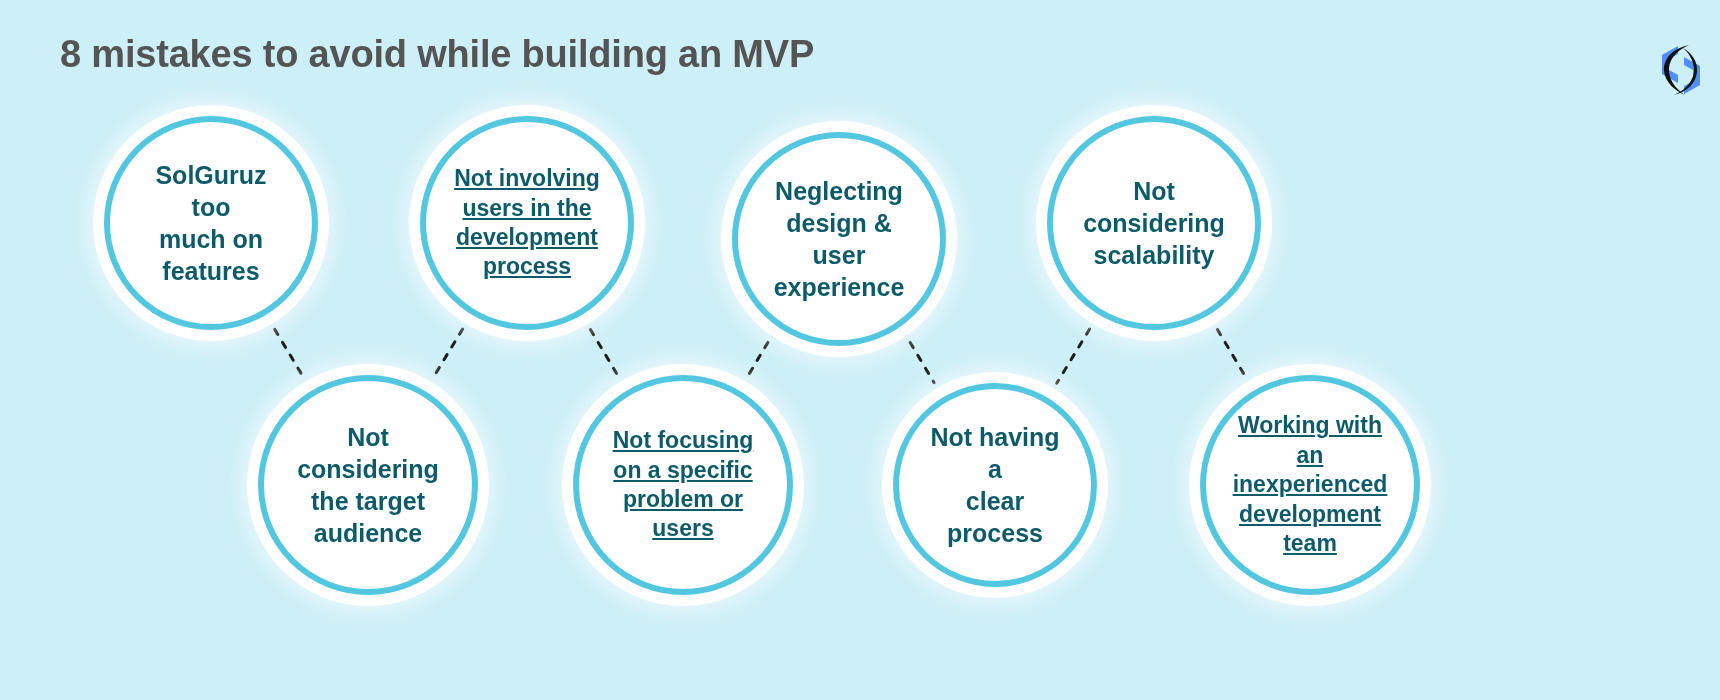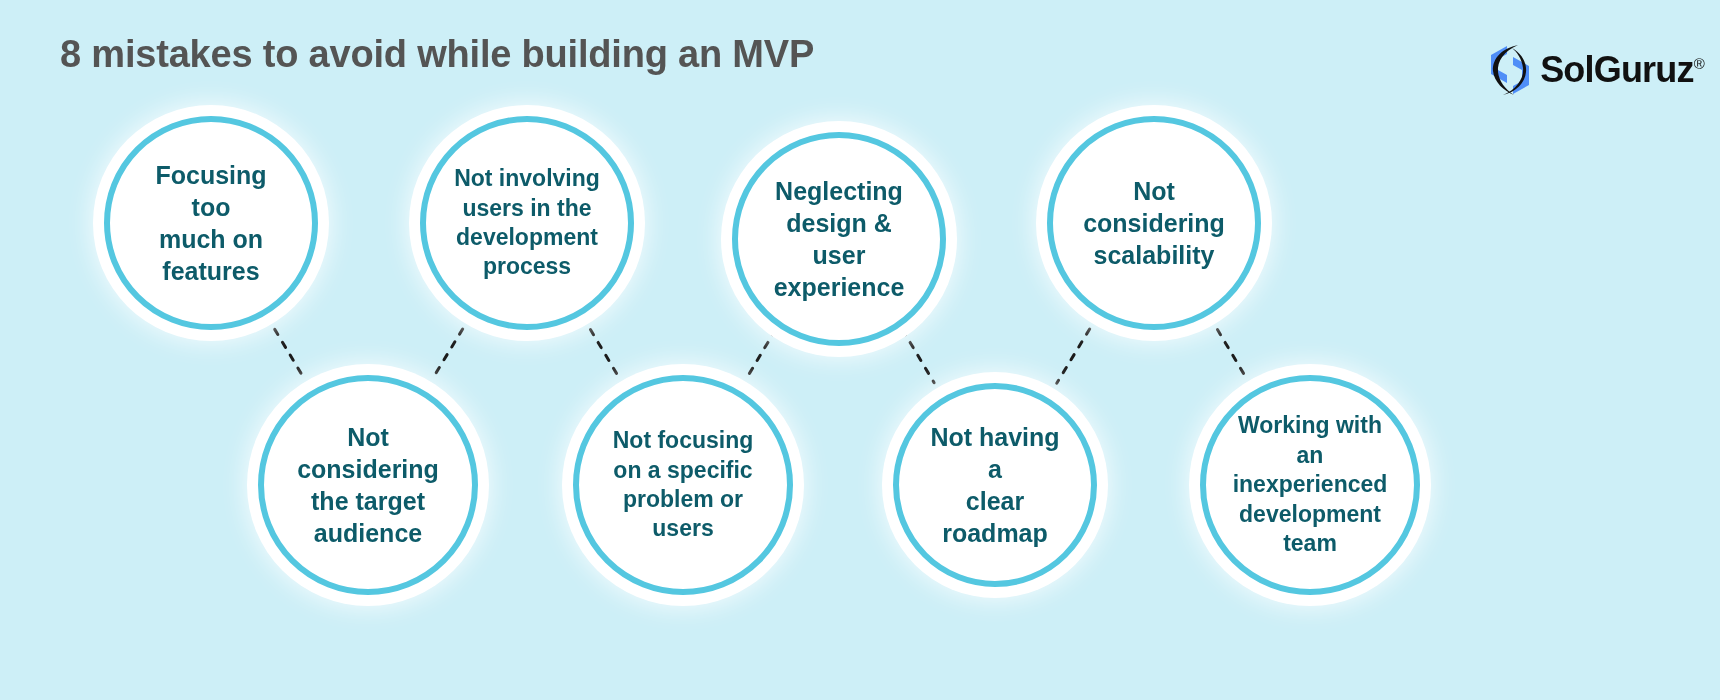--- a/index.html
+++ b/index.html
@@ -86,52 +86,51 @@
     text-align: center;
   }
   .bubble-label {
     color: #0d5b69;
     font-size: 25px;
     font-weight: bold;
     line-height: 1.28;
     padding: 0 26px;
     white-space: pre-line;
   }
-  .bubble.sm .bubble-label { font-size: 23px; }
+  .bubble.sm .bubble-label { font-size: 23px; text-decoration: underline; }
 </style>
 </head>
 <body>
 
 <div id="stage">
 
   <div class="page-title">8 mistakes to avoid while building an MVP</div>
 
   <div class="logo">
     <svg class="logo-mark" viewBox="0 0 46 52">
       <path d="M20 2 L4 11 L4 30 L20 39 L20 31 L11 26 L11 15 L20 10 Z" fill="#4f8ef7"></path>
       <path d="M26 50 L42 41 L42 22 L26 13 L26 21 L35 26 L35 37 L26 42 Z" fill="#4f8ef7"></path>
       <path d="M31 1 C17 7 10 17 11 28 C12 37 18 45 27 51 C17 47 7 38 6 27 C5 14 16 4 31 1 Z" fill="#111111"></path>
       <path d="M25 4 C34 9 40 18 39 28 C38 39 29 48 16 51 C30 45 37 34 36 24 C35 15 30 8 25 4 Z" fill="#111111"></path>
     </svg>
-    <div class="logo-text"><span>SolGuruz</span><span class="logo-reg">®</span></div>
   </div>
 
   <svg id="connectors">
       <line x1="274.73776170411946" y1="329.3649271750274" x2="302.7201956740067" y2="376.06172781267355" stroke="#1a1a1a" stroke-width="3" stroke-dasharray="6 9" stroke-linecap="round"></line>
       <line x1="462.66782900719636" y1="329.00647044097207" x2="433.88859448456503" y2="376.42885688706895" stroke="#1a1a1a" stroke-width="3" stroke-dasharray="6 9" stroke-linecap="round"></line>
       <line x1="590.4382965260082" y1="329.54380570393687" x2="618.0269059773948" y2="375.8785215774195" stroke="#1a1a1a" stroke-width="3" stroke-dasharray="6 9" stroke-linecap="round"></line>
       <line x1="775.5617034739918" y1="329.54380570393687" x2="747.9730940226052" y2="375.8785215774195" stroke="#1a1a1a" stroke-width="3" stroke-dasharray="6 9" stroke-linecap="round"></line>
       <line x1="902.4382965260082" y1="329.54380570393687" x2="934.1196993016534" y2="382.7523154938025" stroke="#1a1a1a" stroke-width="3" stroke-dasharray="6 9" stroke-linecap="round"></line>
       <line x1="1089.6678290071964" y1="329.00647044097207" x2="1056.738131839868" y2="383.26798401229297" stroke="#1a1a1a" stroke-width="3" stroke-dasharray="6 9" stroke-linecap="round"></line>
       <line x1="1217.4382965260083" y1="329.54380570393687" x2="1245.0269059773948" y2="375.8785215774195" stroke="#1a1a1a" stroke-width="3" stroke-dasharray="6 9" stroke-linecap="round"></line>
     </svg>
 
   <div id="bubbles">
       <div class="bubble" style="left: 104px; top: 116px; width: 214px; height: 214px;">
-        <div class="bubble-label">Focusing too
+        <div class="bubble-label">SolGuruz too
 much on
 features</div>
       </div>
       <div class="bubble sm" style="left: 420px; top: 116px; width: 214px; height: 214px;">
         <div class="bubble-label">Not involving
 users in the
 development
 process</div>
       </div>
       <div class="bubble" style="left: 732px; top: 132px; width: 214px; height: 214px;">
@@ -151,21 +150,21 @@
 audience</div>
       </div>
       <div class="bubble sm" style="left: 573px; top: 375px; width: 220px; height: 220px;">
         <div class="bubble-label">Not focusing
 on a specific
 problem or
 users</div>
       </div>
       <div class="bubble" style="left: 893px; top: 383px; width: 204px; height: 204px;">
         <div class="bubble-label">Not having a
-clear roadmap</div>
+clear process</div>
       </div>
       <div class="bubble sm" style="left: 1200px; top: 375px; width: 220px; height: 220px; justify-content: center;">
         <div class="bubble-label">Working with an
 inexperienced
 development
 team</div>
       </div>
     </div>
 
 </div>

